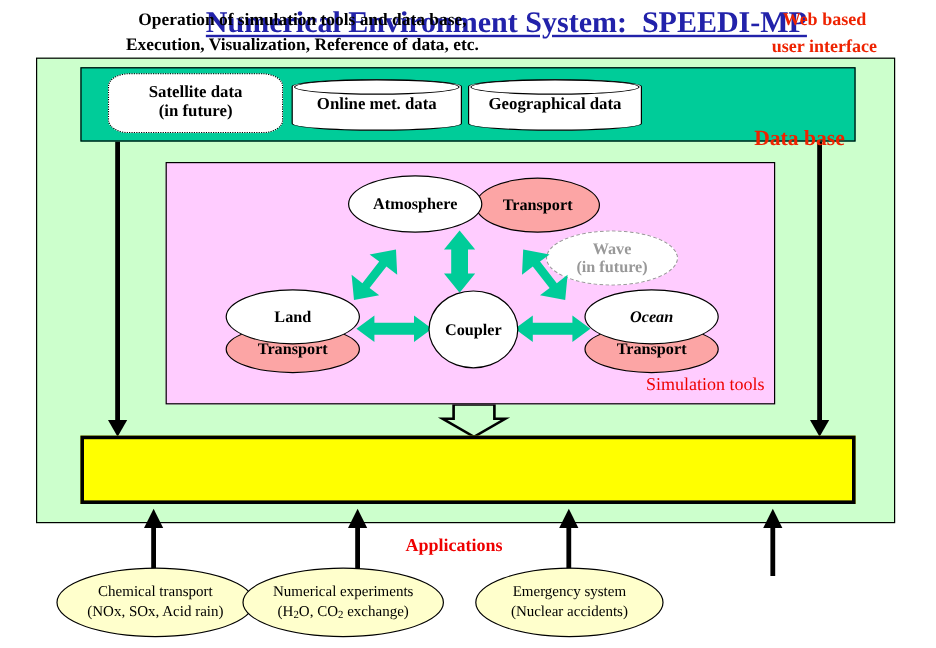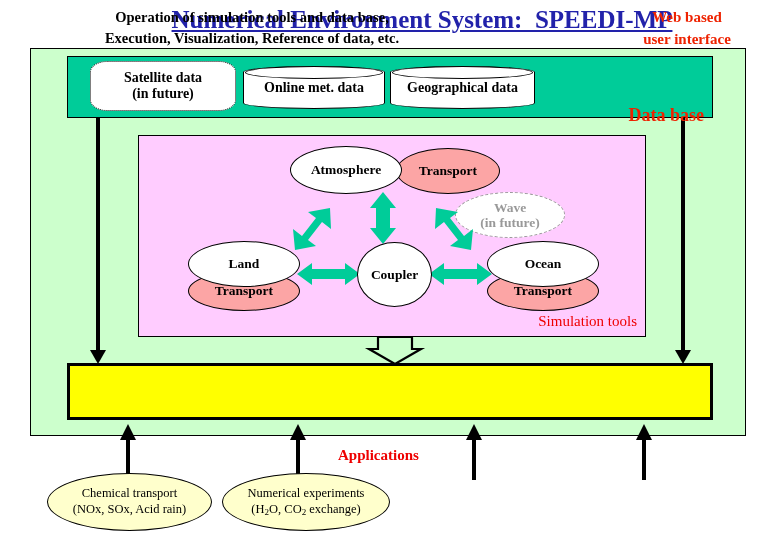--- a/index.html
+++ b/index.html
@@ -283,21 +283,21 @@
   <div class="ell gray" style="left:188px; top:271px; width:112px; height:40px;">
     <span class="txt">Transport</span>
   </div>
   <div class="ell white" style="left:188px; top:241px; width:112px; height:46px;">
     <span class="txt">Land</span>
   </div>
 
   <div class="ell gray" style="left:487px; top:271px; width:112px; height:40px;">
     <span class="txt">Transport</span>
   </div>
-  <div class="ell white" style="left:487px; top:241px; width:112px; height:46px;">
+  <div class="ell white" style="left:487px; top:241px; width:112px; height:46px;font-style:italic;">
     <span class="txt">Ocean</span>
   </div>
 
   <svg style="position:absolute; left:0; top:0; width:780px; height:540px; pointer-events:none;" xmlns="http://www.w3.org/2000/svg">
 
     <g>
       <path d="M383,192 L396,208 L390,208 L390,228 L396,228 L383,244 L370,228 L376,228 L376,208 L370,208 z" fill="#00cc99"></path>
     </g>
 
     <g>
@@ -326,19 +326,22 @@
 Execution, Visualization, Reference of data, etc.</div>
   <div id="web-ui-text">Web based
 user interface</div>
 
   <div id="applications-label">Applications</div>
 
   <div class="app-ell" style="left:47px; top:473px; width:165px; height:58px;">
     <span class="txt"><span>Chemical transport</span><br><span>(NOx, SOx, Acid rain)</span></span>
   </div>
 
-  <div class="app-ell" style="left:222px; top:473px; width:168px; height:58px;text-align:center;">
+  <div class="app-ell" style="left:202px; top:473px; width:168px; height:58px;text-align:center;">
     <span class="txt"><span>Numerical experiments</span><br><span>(H</span><sub>2</sub><span>O, CO</span><sub>2</sub><span> exchange)</span></span>
   </div>
 
+  <div class="app-ell" style="left:396px; top:473px; width:157px; height:58px;">
+    <span class="txt"><span>Emergency system</span><br><span>(Nuclear accidents)</span></span>
+  </div>
 
 
 </div>
 
 </body></html>

